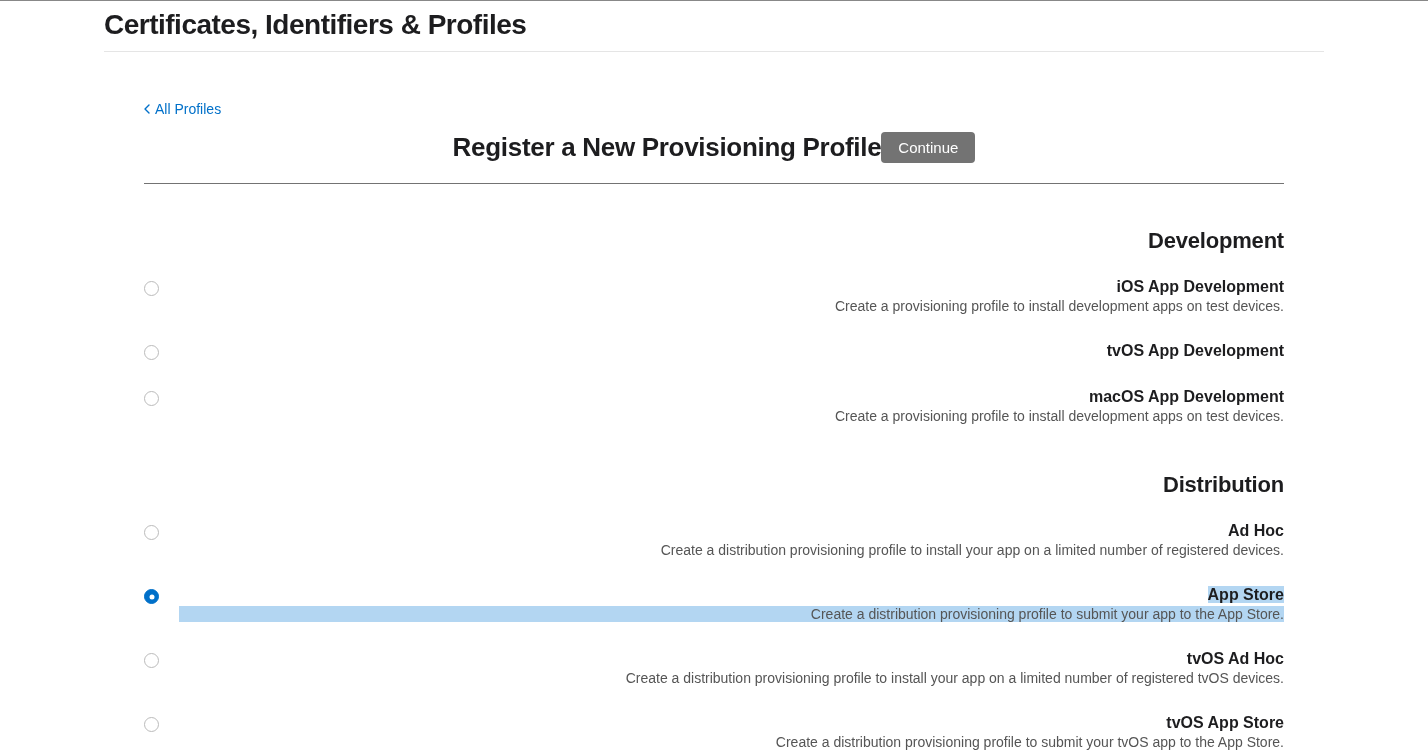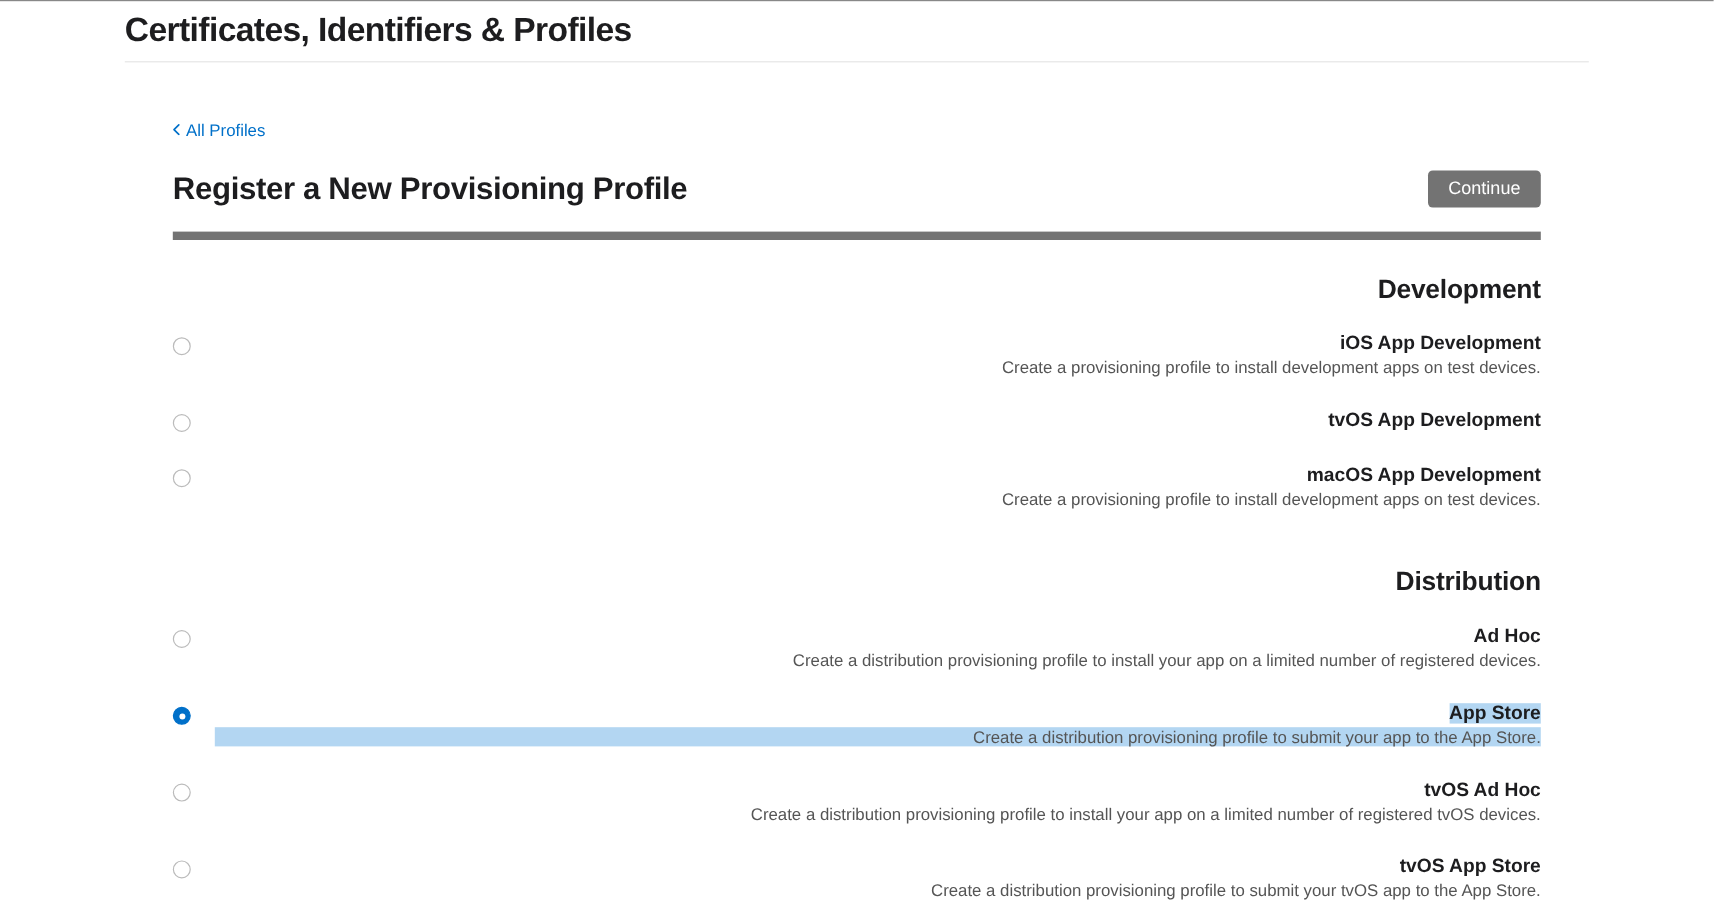--- a/index.html
+++ b/index.html
@@ -25,42 +25,42 @@
     .page-title {
       font-size: 28px;
       font-weight: 700;
       letter-spacing: -0.5px;
     }
     .content {
       padding: 0 40px;
     }
     .breadcrumb {
       margin-top: 48px;
-      margin-bottom: 20px;
+      margin-bottom: 10px;
     }
     .breadcrumb a {
       color: #0070c9;
       text-decoration: none;
       font-size: 14px;
       display: inline-flex;
       align-items: center;
       cursor: pointer;
     }
     .breadcrumb svg {
       width: 6px;
       height: 10px;
       margin-right: 5px;
     }
     .subheader {
       display: flex;
-      justify-content: space-between;
+      justify-content: center;
       align-items: center;
       padding: 4px 0 20px 0;
-      border-bottom: 7px solid #737373;
-      margin-bottom: 28px;
+      border-bottom: 1px solid #737373;
+      margin-bottom: 44px;
     }
     .subtitle {
       font-size: 26px;
       font-weight: 700;
       letter-spacing: -0.3px;
     }
     .btn-continue {
       background: #737373;
       color: #fff;
       border: none;

